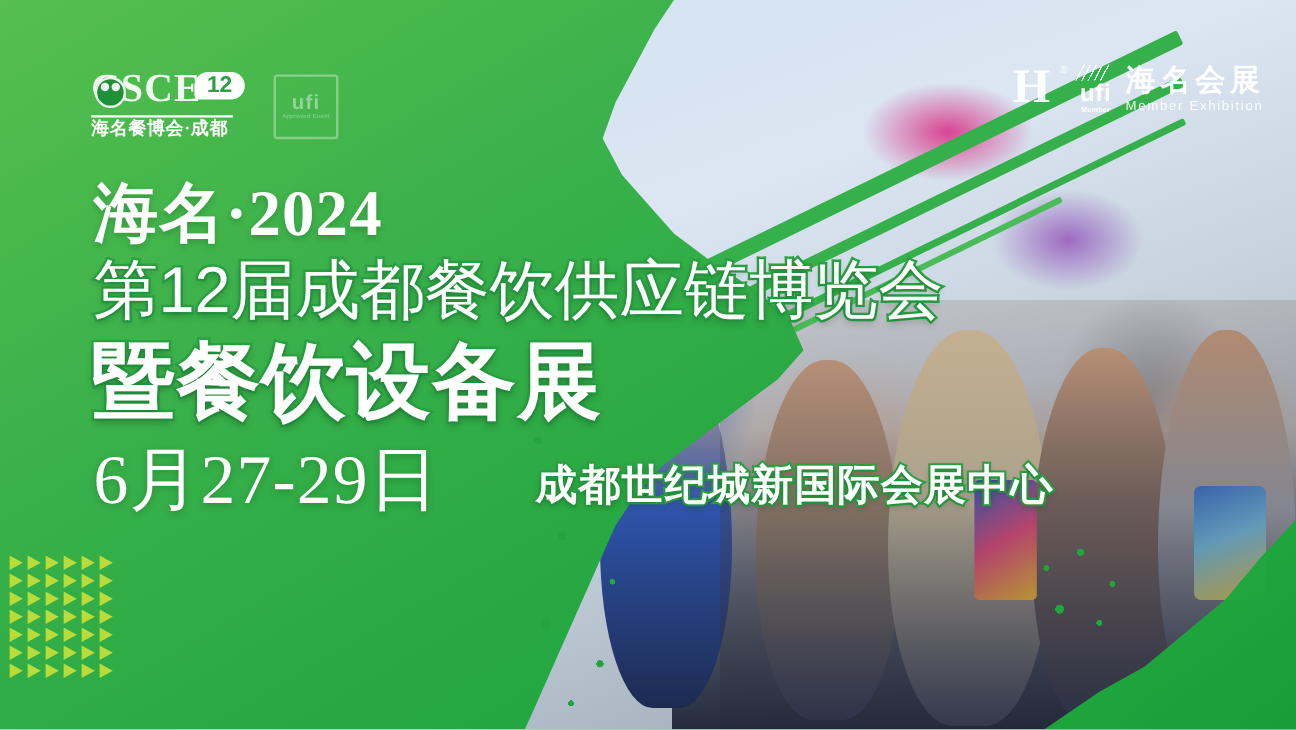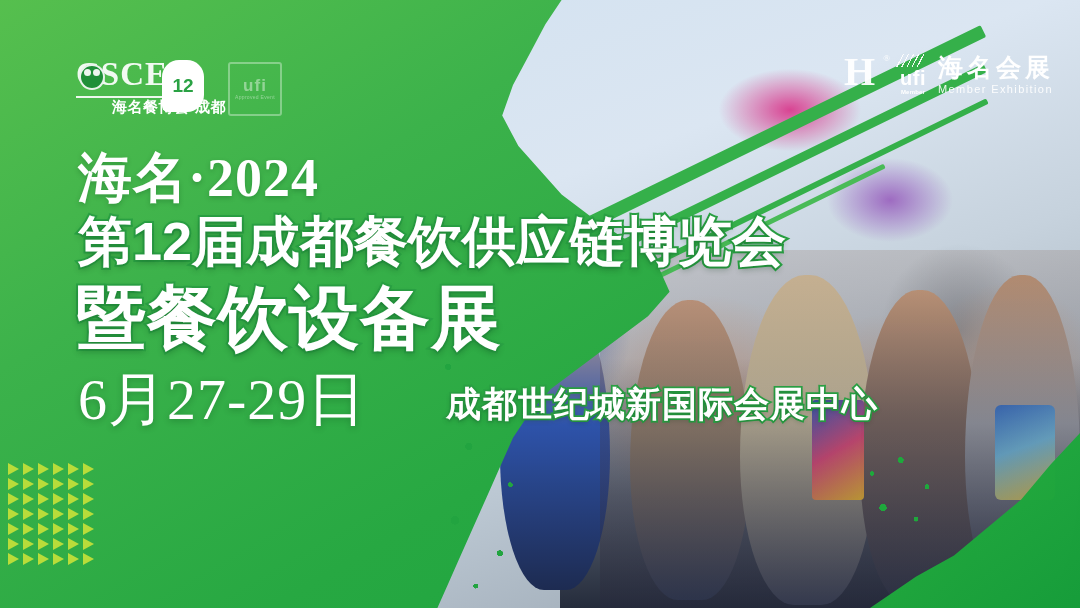--- a/index.html
+++ b/index.html
@@ -120,24 +120,24 @@
     content:"";position:absolute;width:7px;height:7px;border-radius:50%;
     background:rgba(255,255,255,.92);top:3px;
   }
   .panda::before{left:3px;} .panda::after{right:3px;}
   .csce-rule{
     position:absolute;left:0;top:40px;width:118px;height:2px;background:rgba(255,255,255,.9);
   }
   .csce-cn{
     position:absolute;left:0;top:42px;width:125px;
     font-size:15px;font-weight:700;color:#fff;letter-spacing:.5px;
-    font-family:"Liberation Serif",serif;white-space:nowrap;margin-left:36px;
+    font-family:"Liberation Serif",serif;white-space:nowrap;
   }
   .badge12{
-    position:absolute;left:86px;top:4px;width:42px;height:52px;border-radius:17px 17px 17px 6px;
+    position:absolute;left:86px;top:4px;width:42px;height:23px;border-radius:17px 17px 17px 6px;
     background:#fff;display:flex;align-items:center;justify-content:center;
     color:#2aa244;font-size:19px;font-weight:700;font-family:"Liberation Sans",sans-serif;
   }
   .ufi-left{
     position:absolute;left:228px;top:62px;width:50px;height:50px;
     border:2px solid rgba(255,255,255,.35);border-radius:3px;
     display:flex;flex-direction:column;align-items:center;justify-content:center;
     color:rgba(255,255,255,.42);
   }
   .ufi-left .u{font-size:17px;font-weight:700;letter-spacing:1px;line-height:1;}
@@ -185,21 +185,21 @@
   .txt{position:absolute;white-space:nowrap;}
 
   .line-haiming2024{
     left:78px;top:142px;
     font-size:54px;font-weight:700;color:#fff;letter-spacing:1px;
     font-family:Liberation Serif, serif;
     text-shadow:0 2px 5px rgba(0,60,20,.25);
   }
   .line-expo{
     left:78px;top:206px;
-    font-size:54px;font-weight:700;color:#fff;letter-spacing:0px;
+    font-size:54px;font-weight:400;color:#fff;letter-spacing:0px;
     font-family:"Liberation Sans",sans-serif;
     -webkit-text-stroke:4px #2aa244;
     paint-order:stroke fill;
     text-shadow:0 3px 6px rgba(0,50,18,.3);
   }
   .line-equip{
     left:76px;top:272px;
     font-size:70px;font-weight:700;color:#fff;letter-spacing:1px;
     font-family:Liberation Serif, serif;
     -webkit-text-stroke:4px #2aa244;

